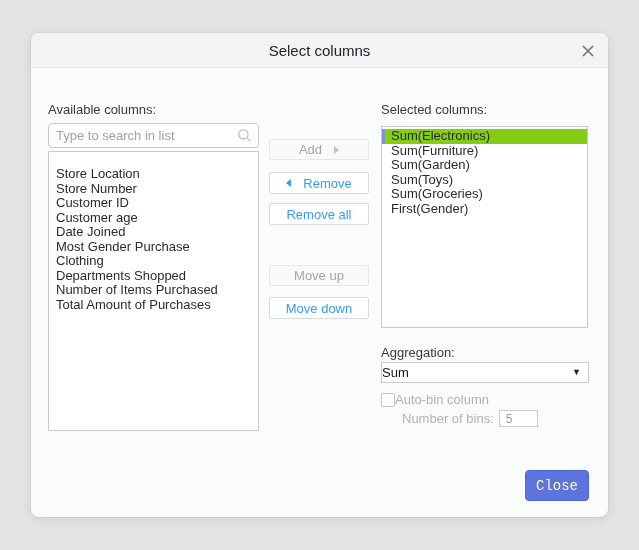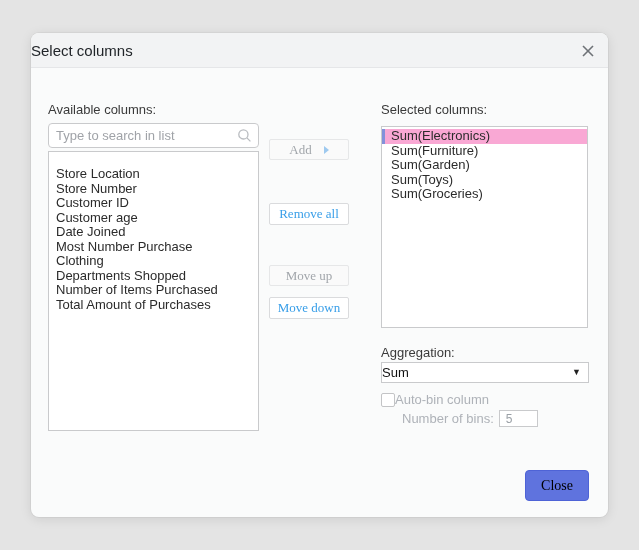--- a/index.html
+++ b/index.html
@@ -24,21 +24,21 @@
     left: 0; top: 0; right: 0;
     height: 35px;
     background: #f2f3f4;
     border-bottom: 1px solid #e5e6e8;
   }
   .dialog-title {
     position: absolute;
     left: 0; right: 0; top: 0;
     height: 35px;
     line-height: 35px;
-    text-align: left;
+    text-align: center;
     font-size: 15px;
     color: #212529;
   }
   .close-x {
     position: absolute;
     right: 11px; top: 9px;
     width: 18px; height: 18px;
     display: flex; align-items: center; justify-content: center;
     cursor: pointer;
   }
@@ -81,40 +81,39 @@
   .listbox.selected-box { left: 350px; top: 93px; width: 207px; height: 202px; padding-top: 2px; }
   .list-item {
     height: 14.5px;
     line-height: 14.5px;
     padding-left: 7px;
     white-space: nowrap;
     cursor: default;
     position: relative;
   }
   .listbox.selected-box .list-item { padding-left: 9px; }
-  .list-item.is-selected { background: #f9a8d4; }
+  .list-item.is-selected { background: #84cc16; }
   .list-item.is-selected::before {
     content: "";
     position: absolute;
     left: 0; top: 0; bottom: 0;
     width: 3px;
     background: #8391da;
   }
   .btn-col-btn {
     position: absolute;
     left: 238px;
-    width: 80px;
+    width: 100px;
     display: flex;
     align-items: center;
     justify-content: center;
     gap: 12px;
     font-size: 13px;
     border-radius: 2px;
     cursor: pointer;
-    font-family: Liberation Serif, serif;
   }
   .btn-enabled {
     background: #ffffff;
     border: 1px solid #dadbdd;
     color: #389ee8;
   }
   .btn-disabled {
     background: #fafafa;
     border: 1px solid #e6e7e8;
     color: #a2a6ab;
@@ -191,22 +190,22 @@
     padding-left: 6px;
     outline: none;
   }
   .close-btn {
     position: absolute;
     left: 494px; top: 437px;
     width: 64px; height: 31px;
     background: #5f73de;
     border: 1px solid #4e63d6;
     border-radius: 4px;
-    color: #000000;
-    font-family: Liberation Serif, serif;
+    color: #fef9c3;
+    font-family: Liberation Mono, monospace;
     font-size: 14px;
     cursor: pointer;
   }
 </style>
 </head>
 <body>
 
 <div class="dialog">
 
   <div class="dialog-header">
@@ -228,32 +227,36 @@
       <line x1="9.9" y1="9.9" x2="13.4" y2="13.4" stroke="#b9bcc0" stroke-width="1.3"></line>
     </svg>
   </div>
 
   <div class="listbox available">
       <div class="list-item">Store Location</div>
       <div class="list-item">Store Number</div>
       <div class="list-item">Customer ID</div>
       <div class="list-item">Customer age</div>
       <div class="list-item">Date Joined</div>
-      <div class="list-item">Most Number Purchase</div>
+      <div class="list-item">Most Gender Purchase</div>
       <div class="list-item">Clothing</div>
       <div class="list-item">Departments Shopped</div>
       <div class="list-item">Number of Items Purchased</div>
       <div class="list-item">Total Amount of Purchases</div>
     </div>
 
   <div id="btn-add" class="btn-col-btn btn-disabled">
     <span>Add</span>
     <span class="tri-right"></span>
   </div>
 
+  <div id="btn-remove" class="btn-col-btn btn-enabled">
+    <span class="tri-left"></span>
+    <span>Remove</span>
+  </div>
 
   <div id="btn-removeall" class="btn-col-btn btn-enabled">
     <span>Remove all</span>
   </div>
 
   <div id="btn-movedown" class="btn-col-btn btn-enabled">
     <span>Move down</span>
   </div>
 
   <div id="btn-moveup" class="btn-col-btn btn-disabled">
@@ -261,20 +264,21 @@
   </div>
 
   <div class="pane-label" style="left:350px; top:69px;">Selected columns:</div>
 
   <div class="listbox selected-box">
       <div class="list-item is-selected">Sum(Electronics)</div>
       <div class="list-item">Sum(Furniture)</div>
       <div class="list-item">Sum(Garden)</div>
       <div class="list-item">Sum(Toys)</div>
       <div class="list-item">Sum(Groceries)</div>
+      <div class="list-item">First(Gender)</div>
     </div>
 
   <div class="pane-label agg-label">Aggregation:</div>
 
   <div class="agg-select">
     <span>Sum</span>
     <span class="agg-caret">▼</span>
   </div>
 
   <div class="checkbox-row">

